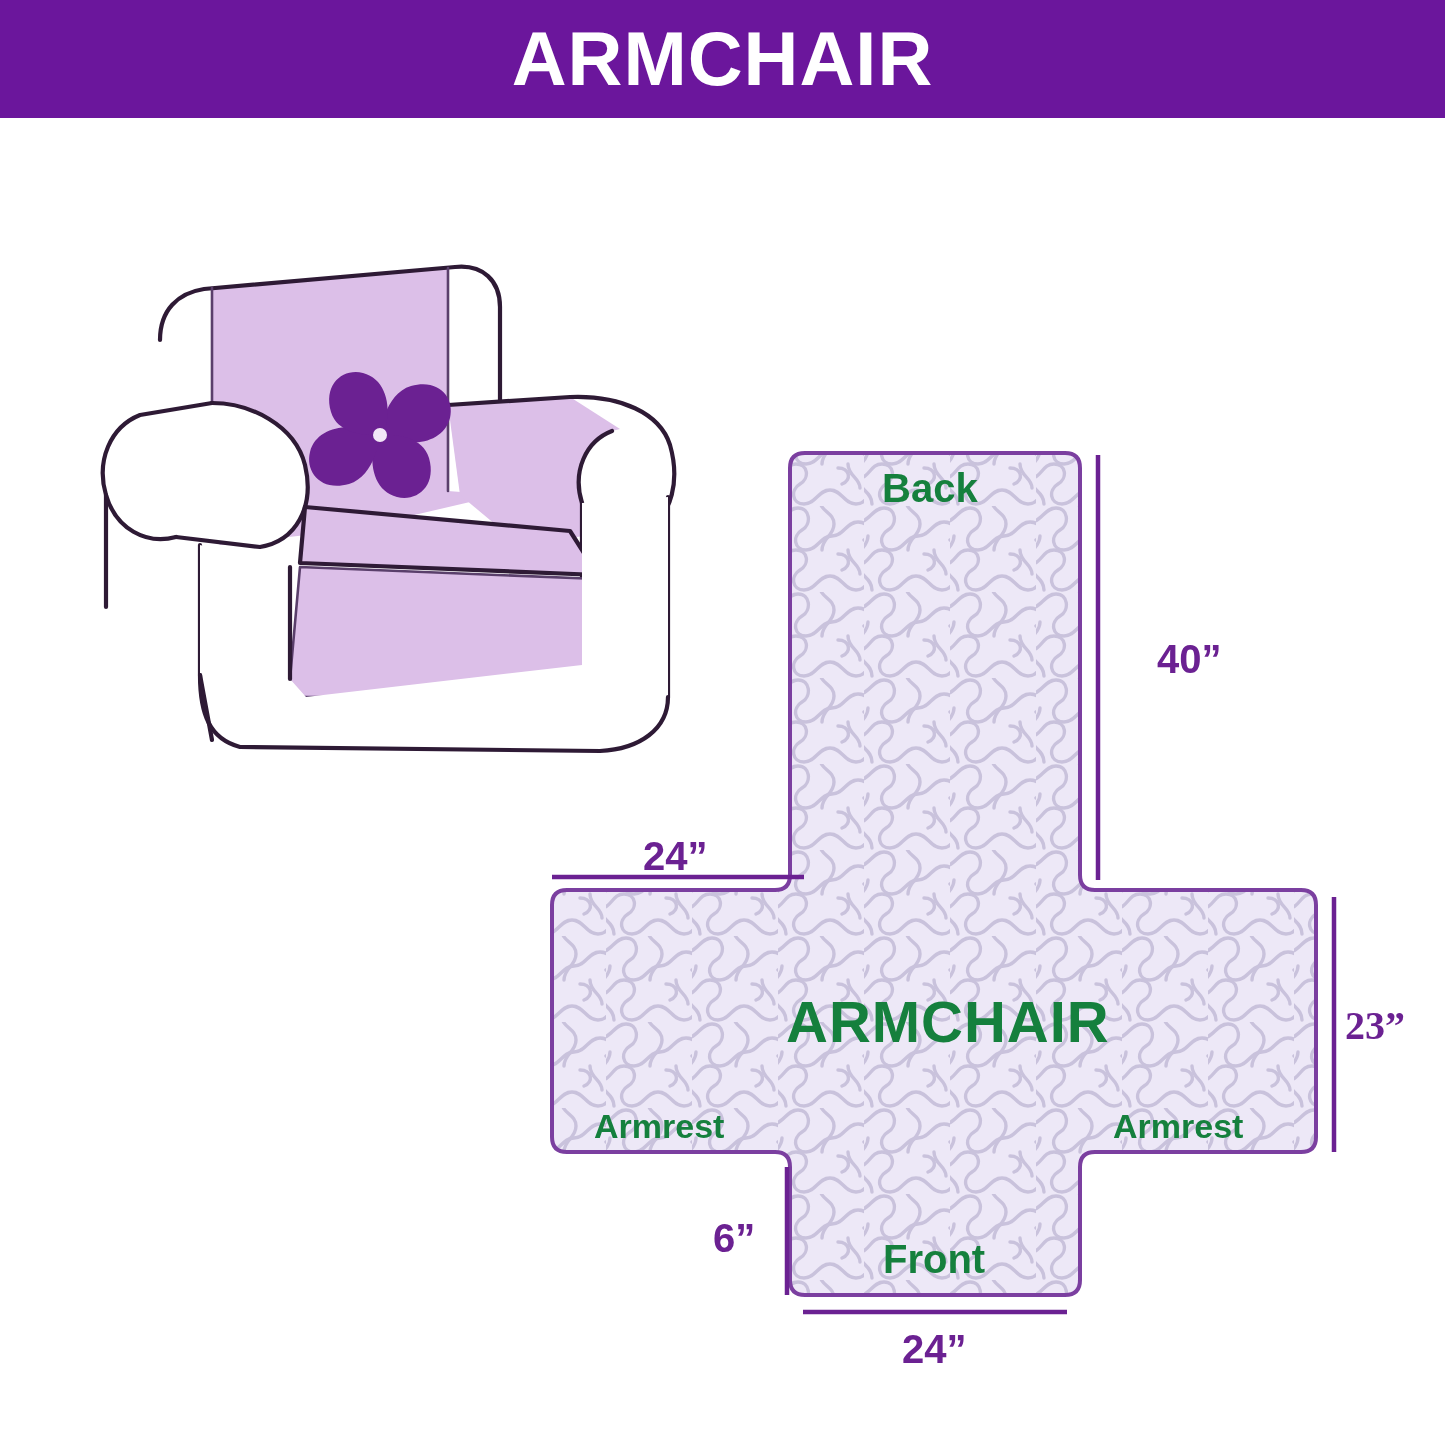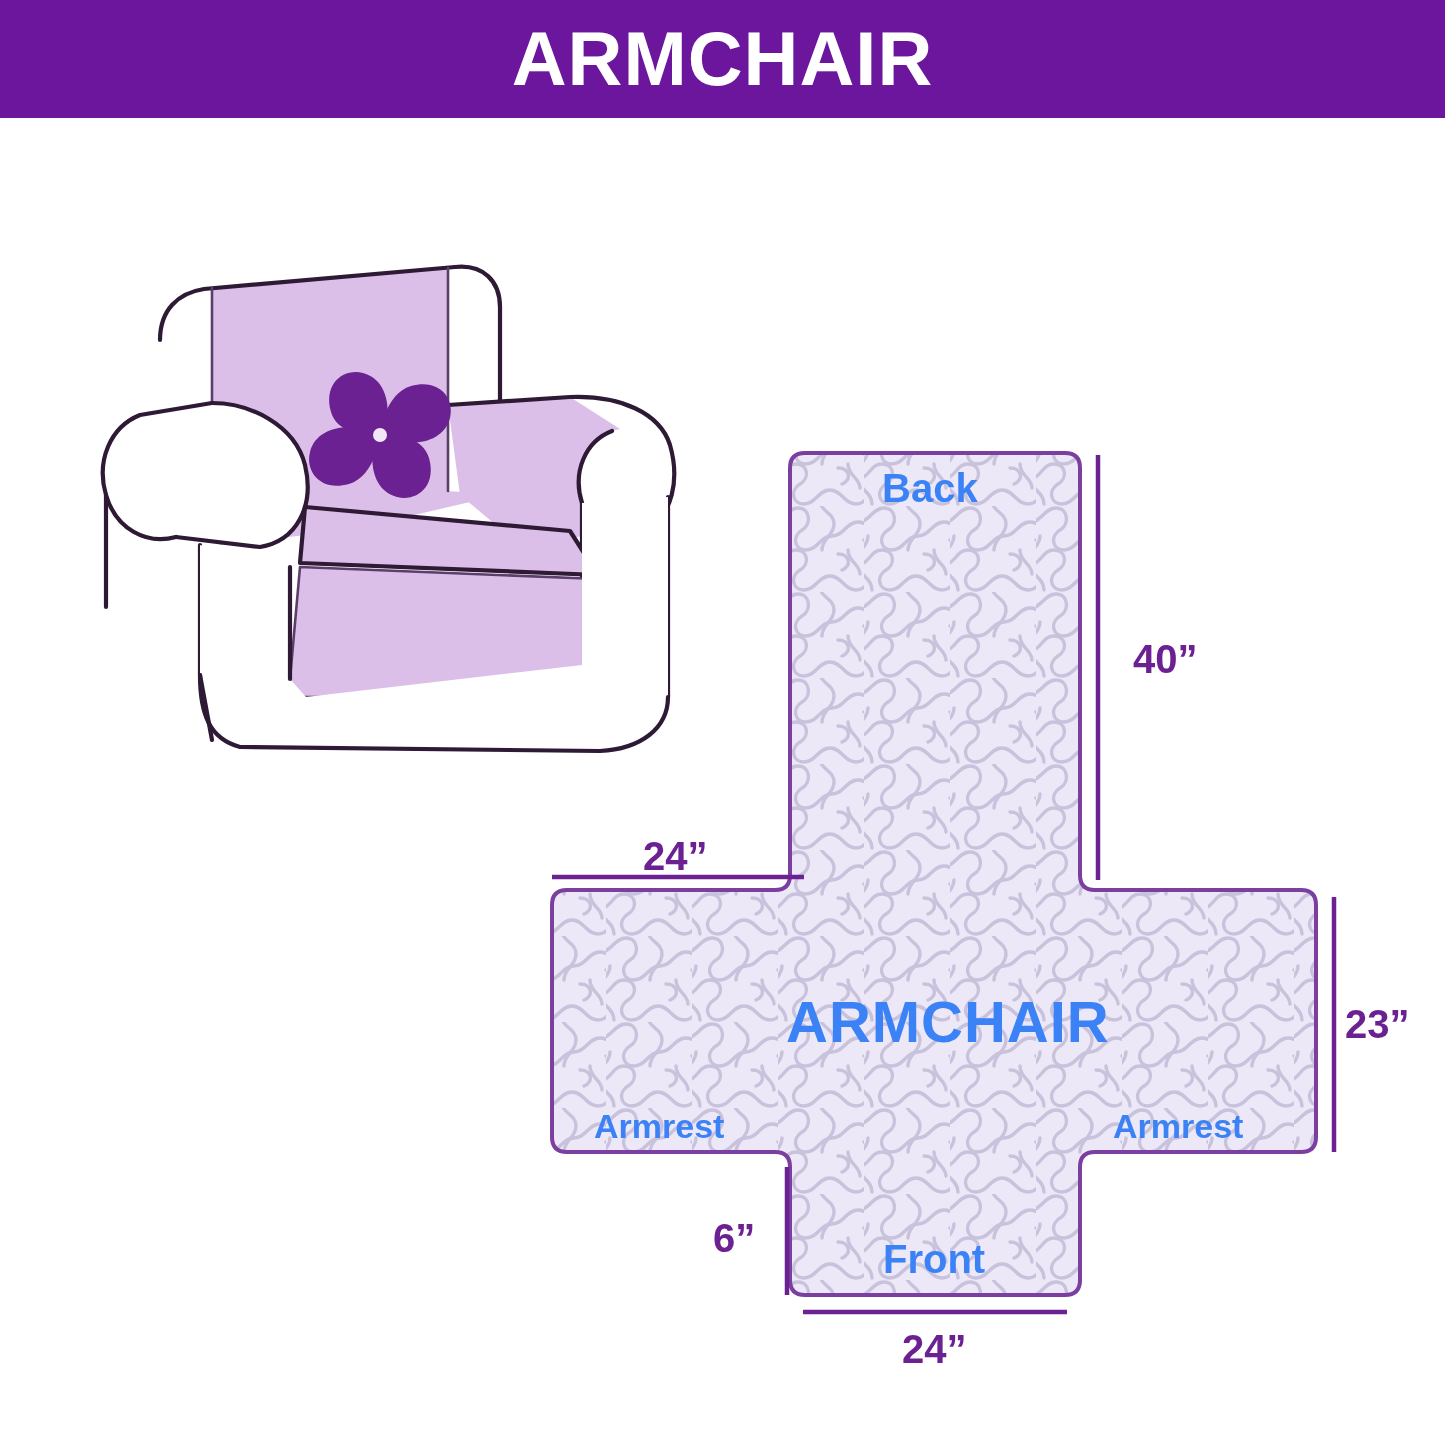--- a/index.html
+++ b/index.html
@@ -57,33 +57,33 @@
   .dim-label {
     position: absolute;
     color: #6B2192;
     font-weight: bold;
     font-size: 40px;
     font-family: "Liberation Sans", sans-serif;
     white-space: nowrap;
   }
   .part-label {
     position: absolute;
-    color: #3b82f6;
+    color: #15803d;
     font-weight: bold;
     font-family: "Liberation Sans", sans-serif;
     white-space: nowrap;
   }
   #label-back      { font-size: 40px; left: 882px; top: 466px; }
   #label-armchair  { font-size: 58px; left: 786px; top: 988px; letter-spacing: 1px; }
   #label-armrest-l { font-size: 34px; left: 594px; top: 1107px; }
   #label-armrest-r { font-size: 34px; left: 1113px; top: 1107px; }
   #label-front     { font-size: 40px; left: 883px; top: 1237px; }
 
-  #dim-40  { left: 1097px; top: 637px; padding-left: 36px; }
-  #dim-23  { left: 1345px; top: 1002px; }
+  #dim-40  { left: 1121px; top: 637px; padding-left: 36px; }
+  #dim-23  { left: 1345px; top: 1002px; font-family: Liberation Serif, serif; }
   #dim-24t { left: 643px;  top: 834px; }
   #dim-13  { left: 713px;  top: 1216px; }
   #dim-24b { left: 902px;  top: 1327px; }
 </style>
 </head>
 <body>
 
 <div id="header-banner">
   <div id="header-title">ARMCHAIR</div>
 </div>

